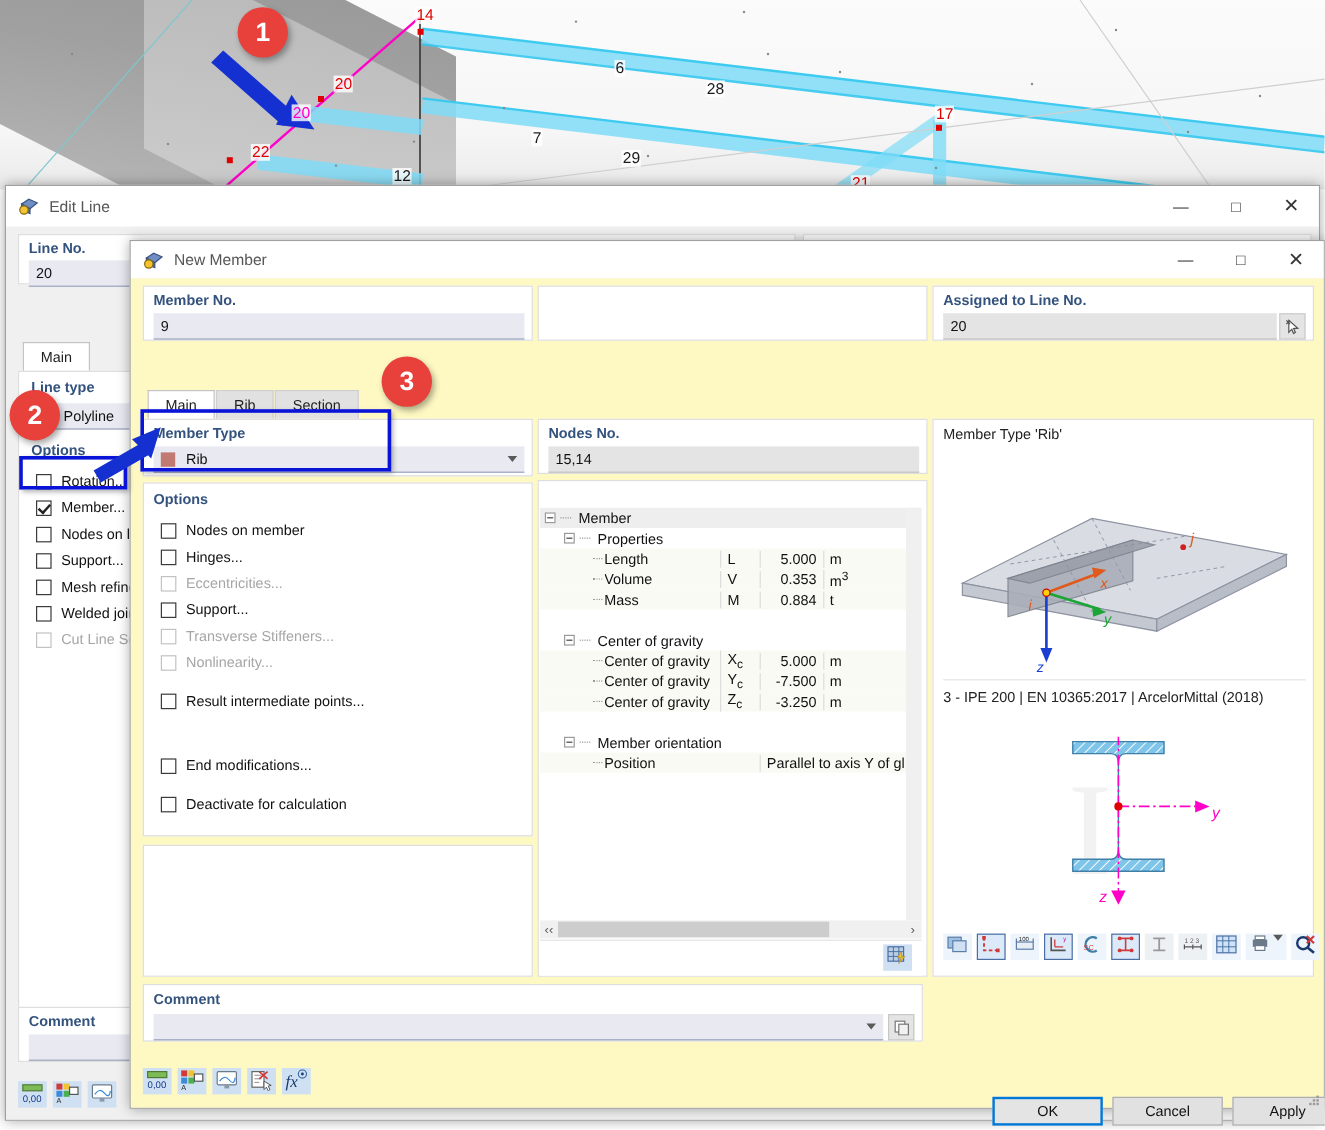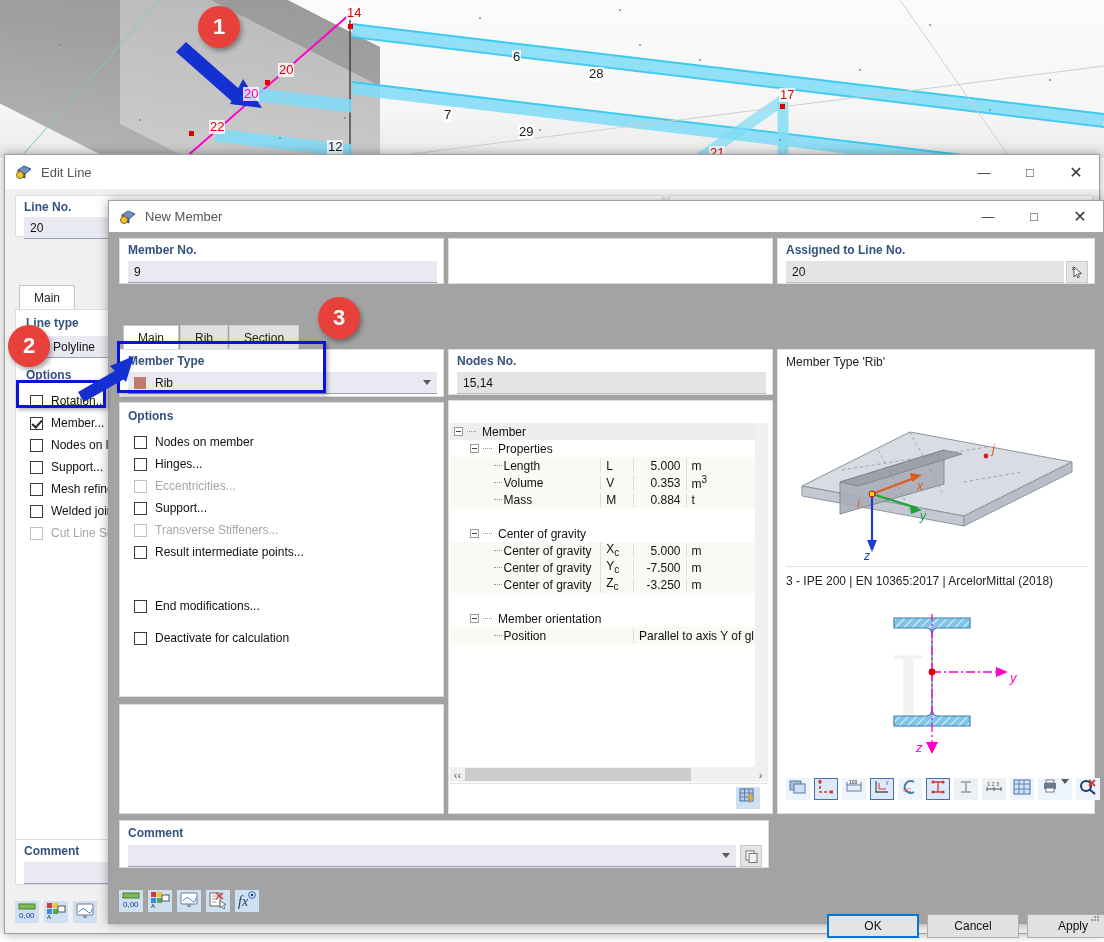--- a/index.html
+++ b/index.html
@@ -325,21 +325,21 @@
         </svg>
       </span>
       <span class="tb-title">New Member</span>
       <div class="tb-buttons" style="height:31px;">
         <div class="tb-btn" style="height:31px;">—</div>
         <div class="tb-btn" style="height:31px;">□</div>
         <div class="tb-btn close" style="height:31px;">✕</div>
       </div>
     </div>
 
-    <div style="position:absolute;left:0;top:31px;width:994px;height:691px;background:#a3a3a3;">
+    <div style="position:absolute;left:0;top:31px;width:994px;height:691px;background:#fef9c3;">
 
       <div class="panel" style="position:absolute;left:10px;top:6px;width:325px;height:46px;">
         <div class="grp-label" style="padding:4px 0 0 8px;">Member No.</div>
         <div class="field" style="position:absolute;left:8px;top:22px;width:309px;">9</div>
       </div>
 
       <div class="panel" style="position:absolute;left:339px;top:6px;width:325px;height:46px;"></div>
 
       <div class="panel" style="position:absolute;left:668px;top:6px;width:318px;height:46px;">
         <div class="grp-label" style="padding:4px 0 0 8px;">Assigned to Line No.</div>
@@ -385,20 +385,24 @@
               <span class="cbx"></span>
               <span>Eccentricities...</span>
             </div>
             <div class="cbrow">
               <span class="cbx"></span>
               <span>Support...</span>
             </div>
             <div class="cbrow dis">
               <span class="cbx"></span>
               <span>Transverse Stiffeners...</span>
+            </div>
+            <div class="cbrow dis" style="margin-bottom: 10px;">
+              <span class="cbx"></span>
+              <span>Nonlinearity...</span>
             </div>
             <div class="cbrow">
               <span class="cbx"></span>
               <span>Result intermediate points...</span>
             </div>
             <div class="cbrow" style="margin-bottom: 10px; margin-top: 32px;">
               <span class="cbx"></span>
               <span>End modifications...</span>
             </div>
             <div class="cbrow">

